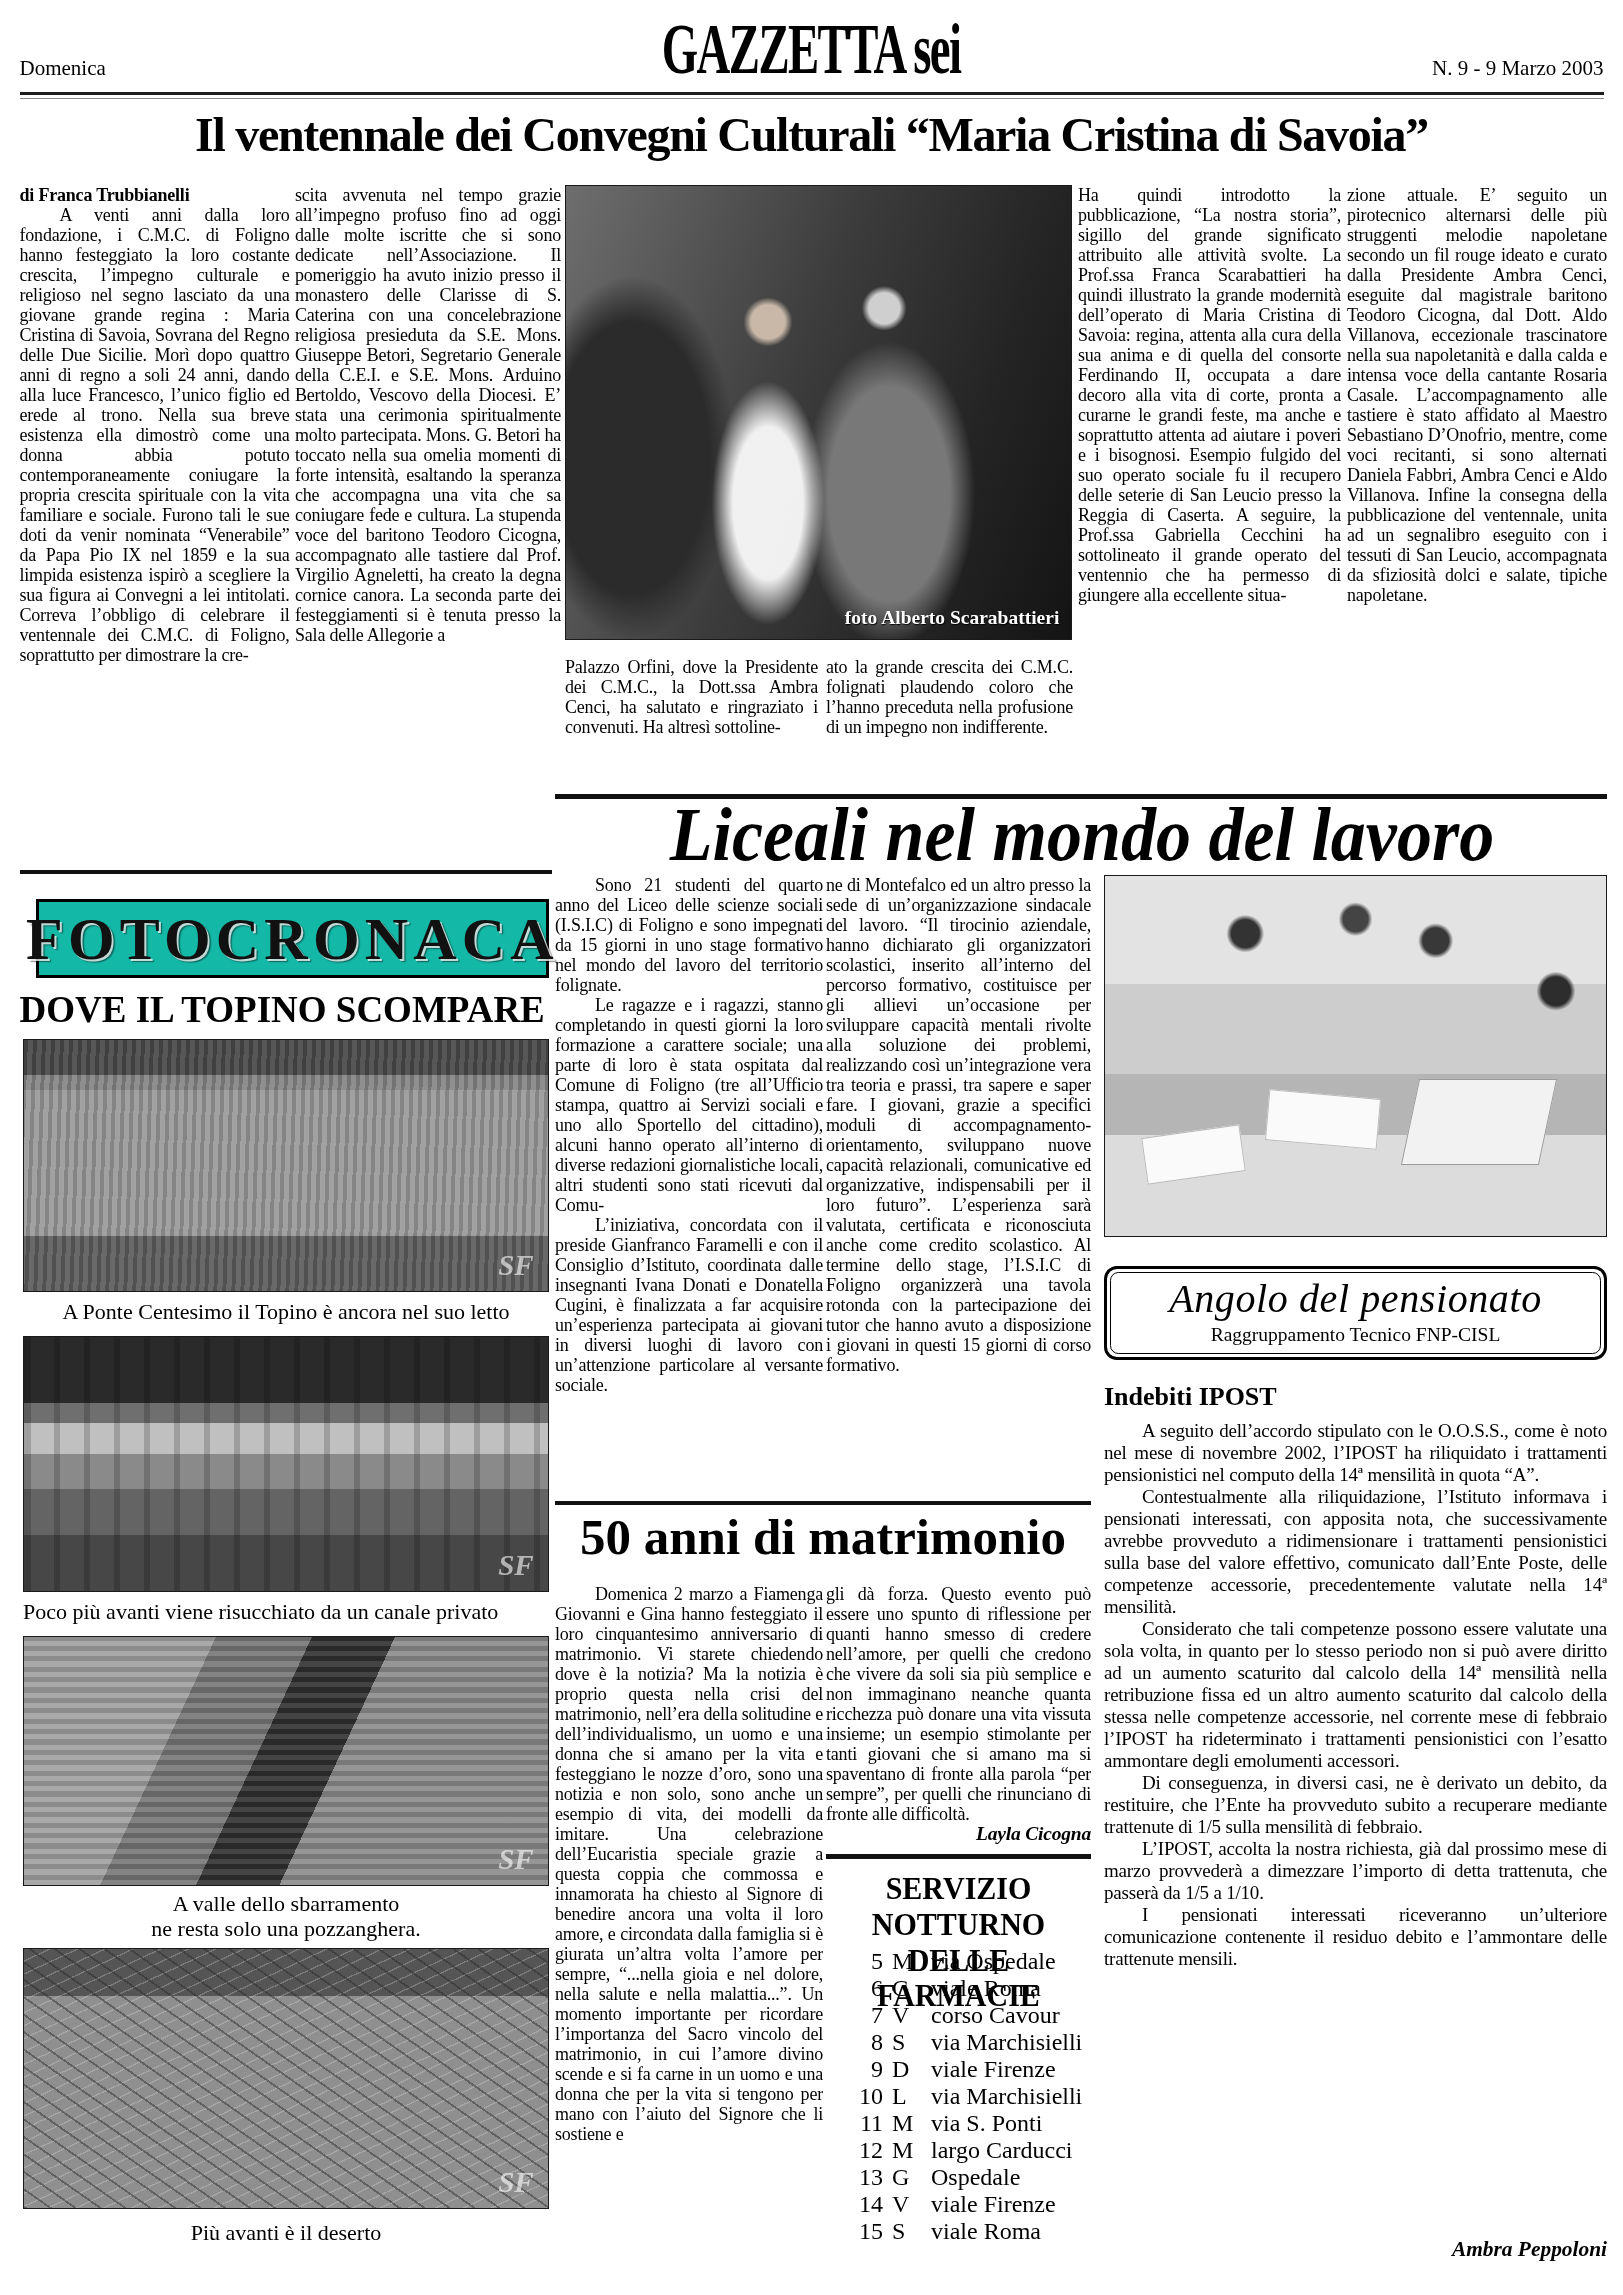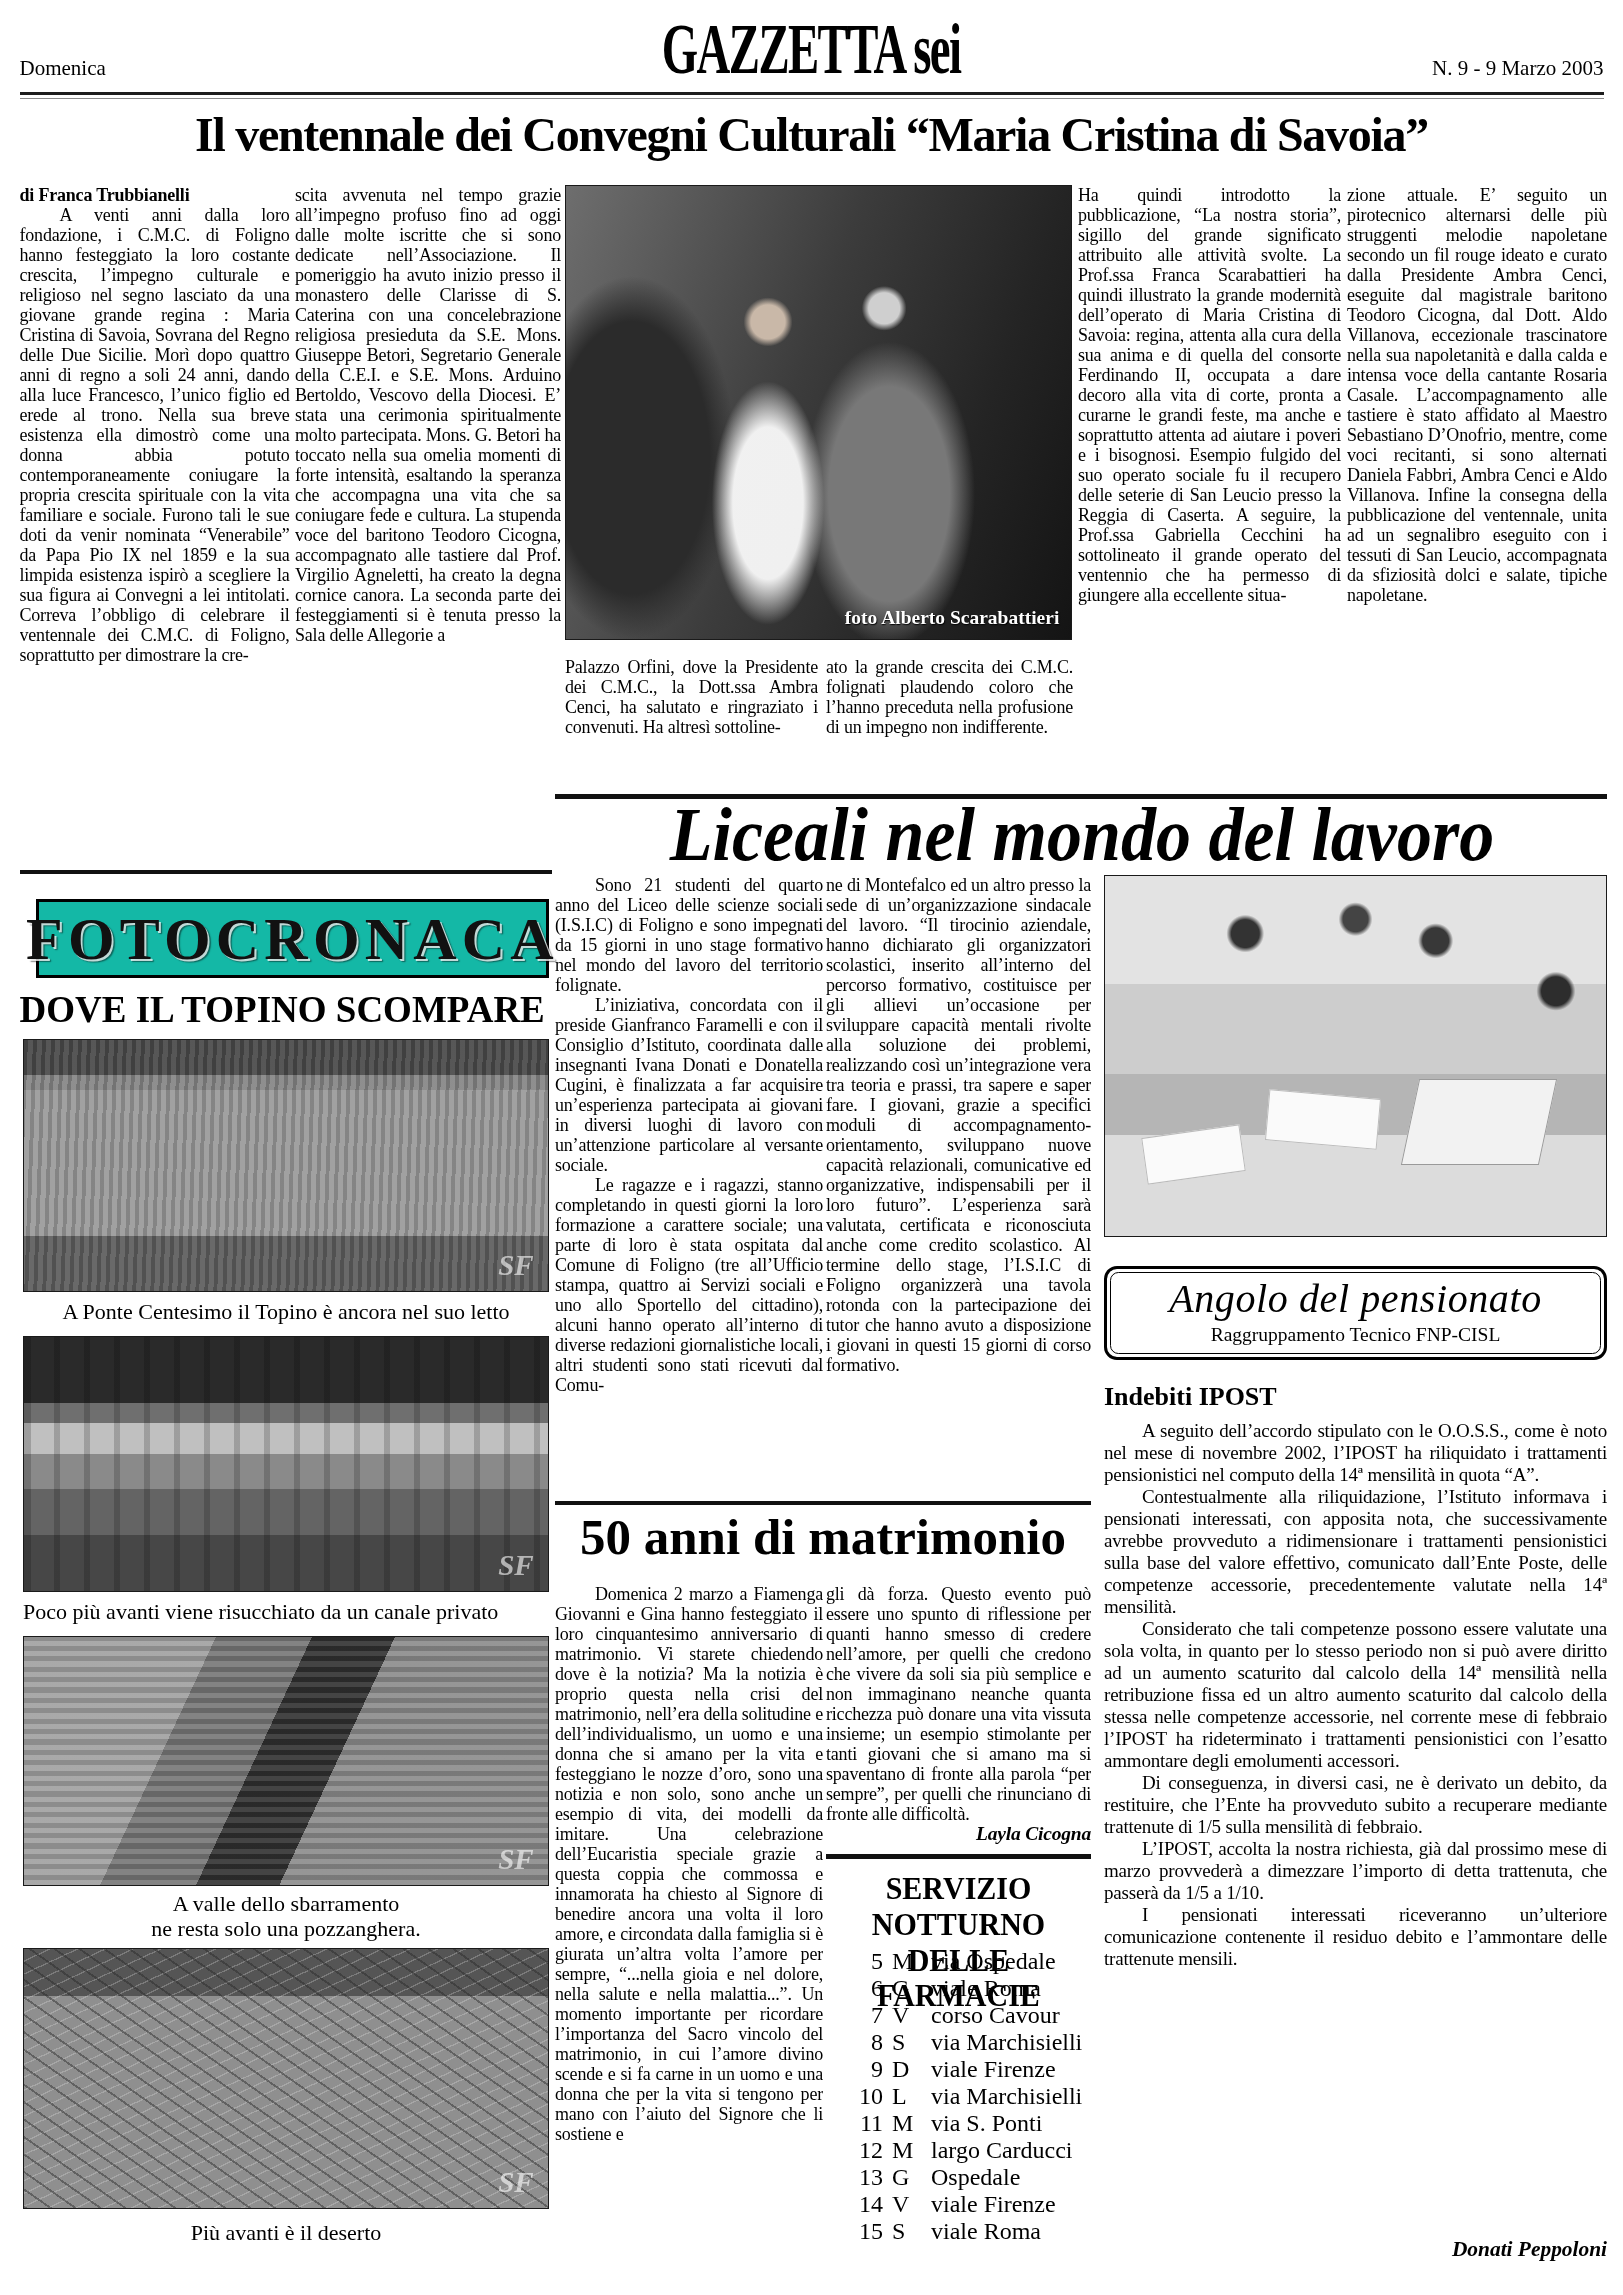--- a/index.html
+++ b/index.html
@@ -109,22 +109,22 @@
 <div class="col" style="left:1347px;top:185px;width:260px;height:607px;">
   <p>zione attuale. E’ seguito un pirotecnico alternarsi delle più struggenti melodie napoletane secondo un fil rouge ideato e curato dalla Presidente Ambra Cenci, eseguite dal magistrale baritono Teodoro Cicogna, dal Dott. Aldo Villanova, eccezionale trascinatore nella sua napoletanità e dalla calda e intensa voce della cantante Rosaria Casale. L’accompagnamento alle tastiere è stato affidato al Maestro Sebastiano D’Onofrio, mentre, come voci recitanti, si sono alternati Daniela Fabbri, Ambra Cenci e Aldo Villanova. Infine la consegna della pubblicazione del ventennale, unita ad un segnalibro eseguito con i tessuti di San Leucio, accompagnata da sfiziosità dolci e salate, tipiche napoletane.</p>
 </div>
 
 <div class="rule" style="left:555px;top:794px;width:1052px;height:4.5px;"></div>
 <div class="rule" style="left:19.5px;top:870px;width:532px;height:3.9px;"></div>
 
 <div class="abs liceali-h">Liceali nel mondo del lavoro</div>
 <div class="col indent-paras" style="left:555px;top:875px;width:268px;height:622px;">
     <p>Sono 21 studenti del quarto anno del Liceo delle scienze sociali (I.S.I.C) di Foligno e sono impegnati da 15 giorni in uno stage formativo nel mondo del lavoro del territorio folignate.</p>
+    <p>Le ragazze e i ragazzi, stanno completando in questi giorni la loro formazione a carattere sociale; una parte di loro è stata ospitata dal Comune di Foligno (tre all’Ufficio stampa, quattro ai Servizi sociali e uno allo Sportello del cittadino), alcuni hanno operato all’interno di diverse redazioni giornalistiche locali, altri studenti sono stati ricevuti dal Comu-</p>
     <p>L’iniziativa, concordata con il preside Gianfranco Faramelli e con il Consiglio d’Istituto, coordinata dalle insegnanti Ivana Donati e Donatella Cugini, è finalizzata a far acquisire un’esperienza partecipata ai giovani in diversi luoghi di lavoro con un’attenzione particolare al versante sociale.</p>
-    <p>Le ragazze e i ragazzi, stanno completando in questi giorni la loro formazione a carattere sociale; una parte di loro è stata ospitata dal Comune di Foligno (tre all’Ufficio stampa, quattro ai Servizi sociali e uno allo Sportello del cittadino), alcuni hanno operato all’interno di diverse redazioni giornalistiche locali, altri studenti sono stati ricevuti dal Comu-</p>
   </div>
 <div class="col" style="left:826px;top:875px;width:265px;height:622px;">
   <p>ne di Montefalco ed un altro presso la sede di un’organizzazione sindacale del lavoro. “Il tirocinio aziendale, hanno dichiarato gli organizzatori scolastici, inserito all’interno del percorso formativo, costituisce per gli allievi un’occasione per sviluppare capacità mentali rivolte alla soluzione dei problemi, realizzando così un’integrazione vera tra teoria e prassi, tra sapere e saper fare. I giovani, grazie a specifici moduli di accompagnamento-orientamento, sviluppano nuove capacità relazionali, comunicative ed organizzative, indispensabili per il loro futuro”. L’esperienza sarà valutata, certificata e riconosciuta anche come credito scolastico. Al termine dello stage, l’I.S.I.C di Foligno organizzerà una tavola rotonda con la partecipazione dei tutor che hanno avuto a disposizione i giovani in questi 15 giorni di corso formativo.</p>
 </div>
 <div class="photo ph-students" style="left:1104px;top:875px;width:503px;height:362px;">
   <div class="laptop"></div>
   <div class="paper" style="left:39px;bottom:58px;width:97px;height:45px;transform:rotate(-8deg);"></div>
   <div class="paper" style="left:162px;bottom:91px;width:110px;height:49px;transform:rotate(5deg);"></div>
 </div>
 
@@ -237,14 +237,14 @@
 </div>
 <div class="abs ipost-h">Indebiti IPOST</div>
 <div class="col ipost-body">
     <p>A seguito dell’accordo stipulato con le O.O.S.S., come è noto nel mese di novembre 2002, l’IPOST ha riliquidato i trattamenti pensionistici nel computo della 14ª mensilità in quota “A”.</p>
     <p>Contestualmente alla riliquidazione, l’Istituto informava i pensionati interessati, con apposita nota, che successivamente avrebbe provveduto a ridimensionare i trattamenti pensionistici sulla base del valore effettivo, comunicato dall’Ente Poste, delle competenze accessorie, precedentemente valutate nella 14ª mensilità.</p>
     <p>Considerato che tali competenze possono essere valutate una sola volta, in quanto per lo stesso periodo non si può avere diritto ad un aumento scaturito dal calcolo della 14ª mensilità nella retribuzione fissa ed un altro aumento scaturito dal calcolo della stessa nelle competenze accessorie, nel corrente mese di febbraio l’IPOST ha rideterminato i trattamenti pensionistici con l’esatto ammontare degli emolumenti accessori.</p>
     <p>Di conseguenza, in diversi casi, ne è derivato un debito, da restituire, che l’Ente ha provveduto subito a recuperare mediante trattenute di 1/5 sulla mensilità di febbraio.</p>
     <p>L’IPOST, accolta la nostra richiesta, già dal prossimo mese di marzo provvederà a dimezzare l’importo di detta trattenuta, che passerà da 1/5 a 1/10.</p>
     <p>I pensionati interessati riceveranno un’ulteriore comunicazione contenente il residuo debito e l’ammontare delle trattenute mensili.</p>
   </div>
-<div class="abs sig" style="left:1104px;top:2237px;width:503px;font-size:21.4px;">Donati Peppoloni</div>
+<div class="abs sig" style="left:1104px;top:2237px;width:503px;font-size:21.4px;">Ambra Peppoloni</div>
 
 
 </body></html>

